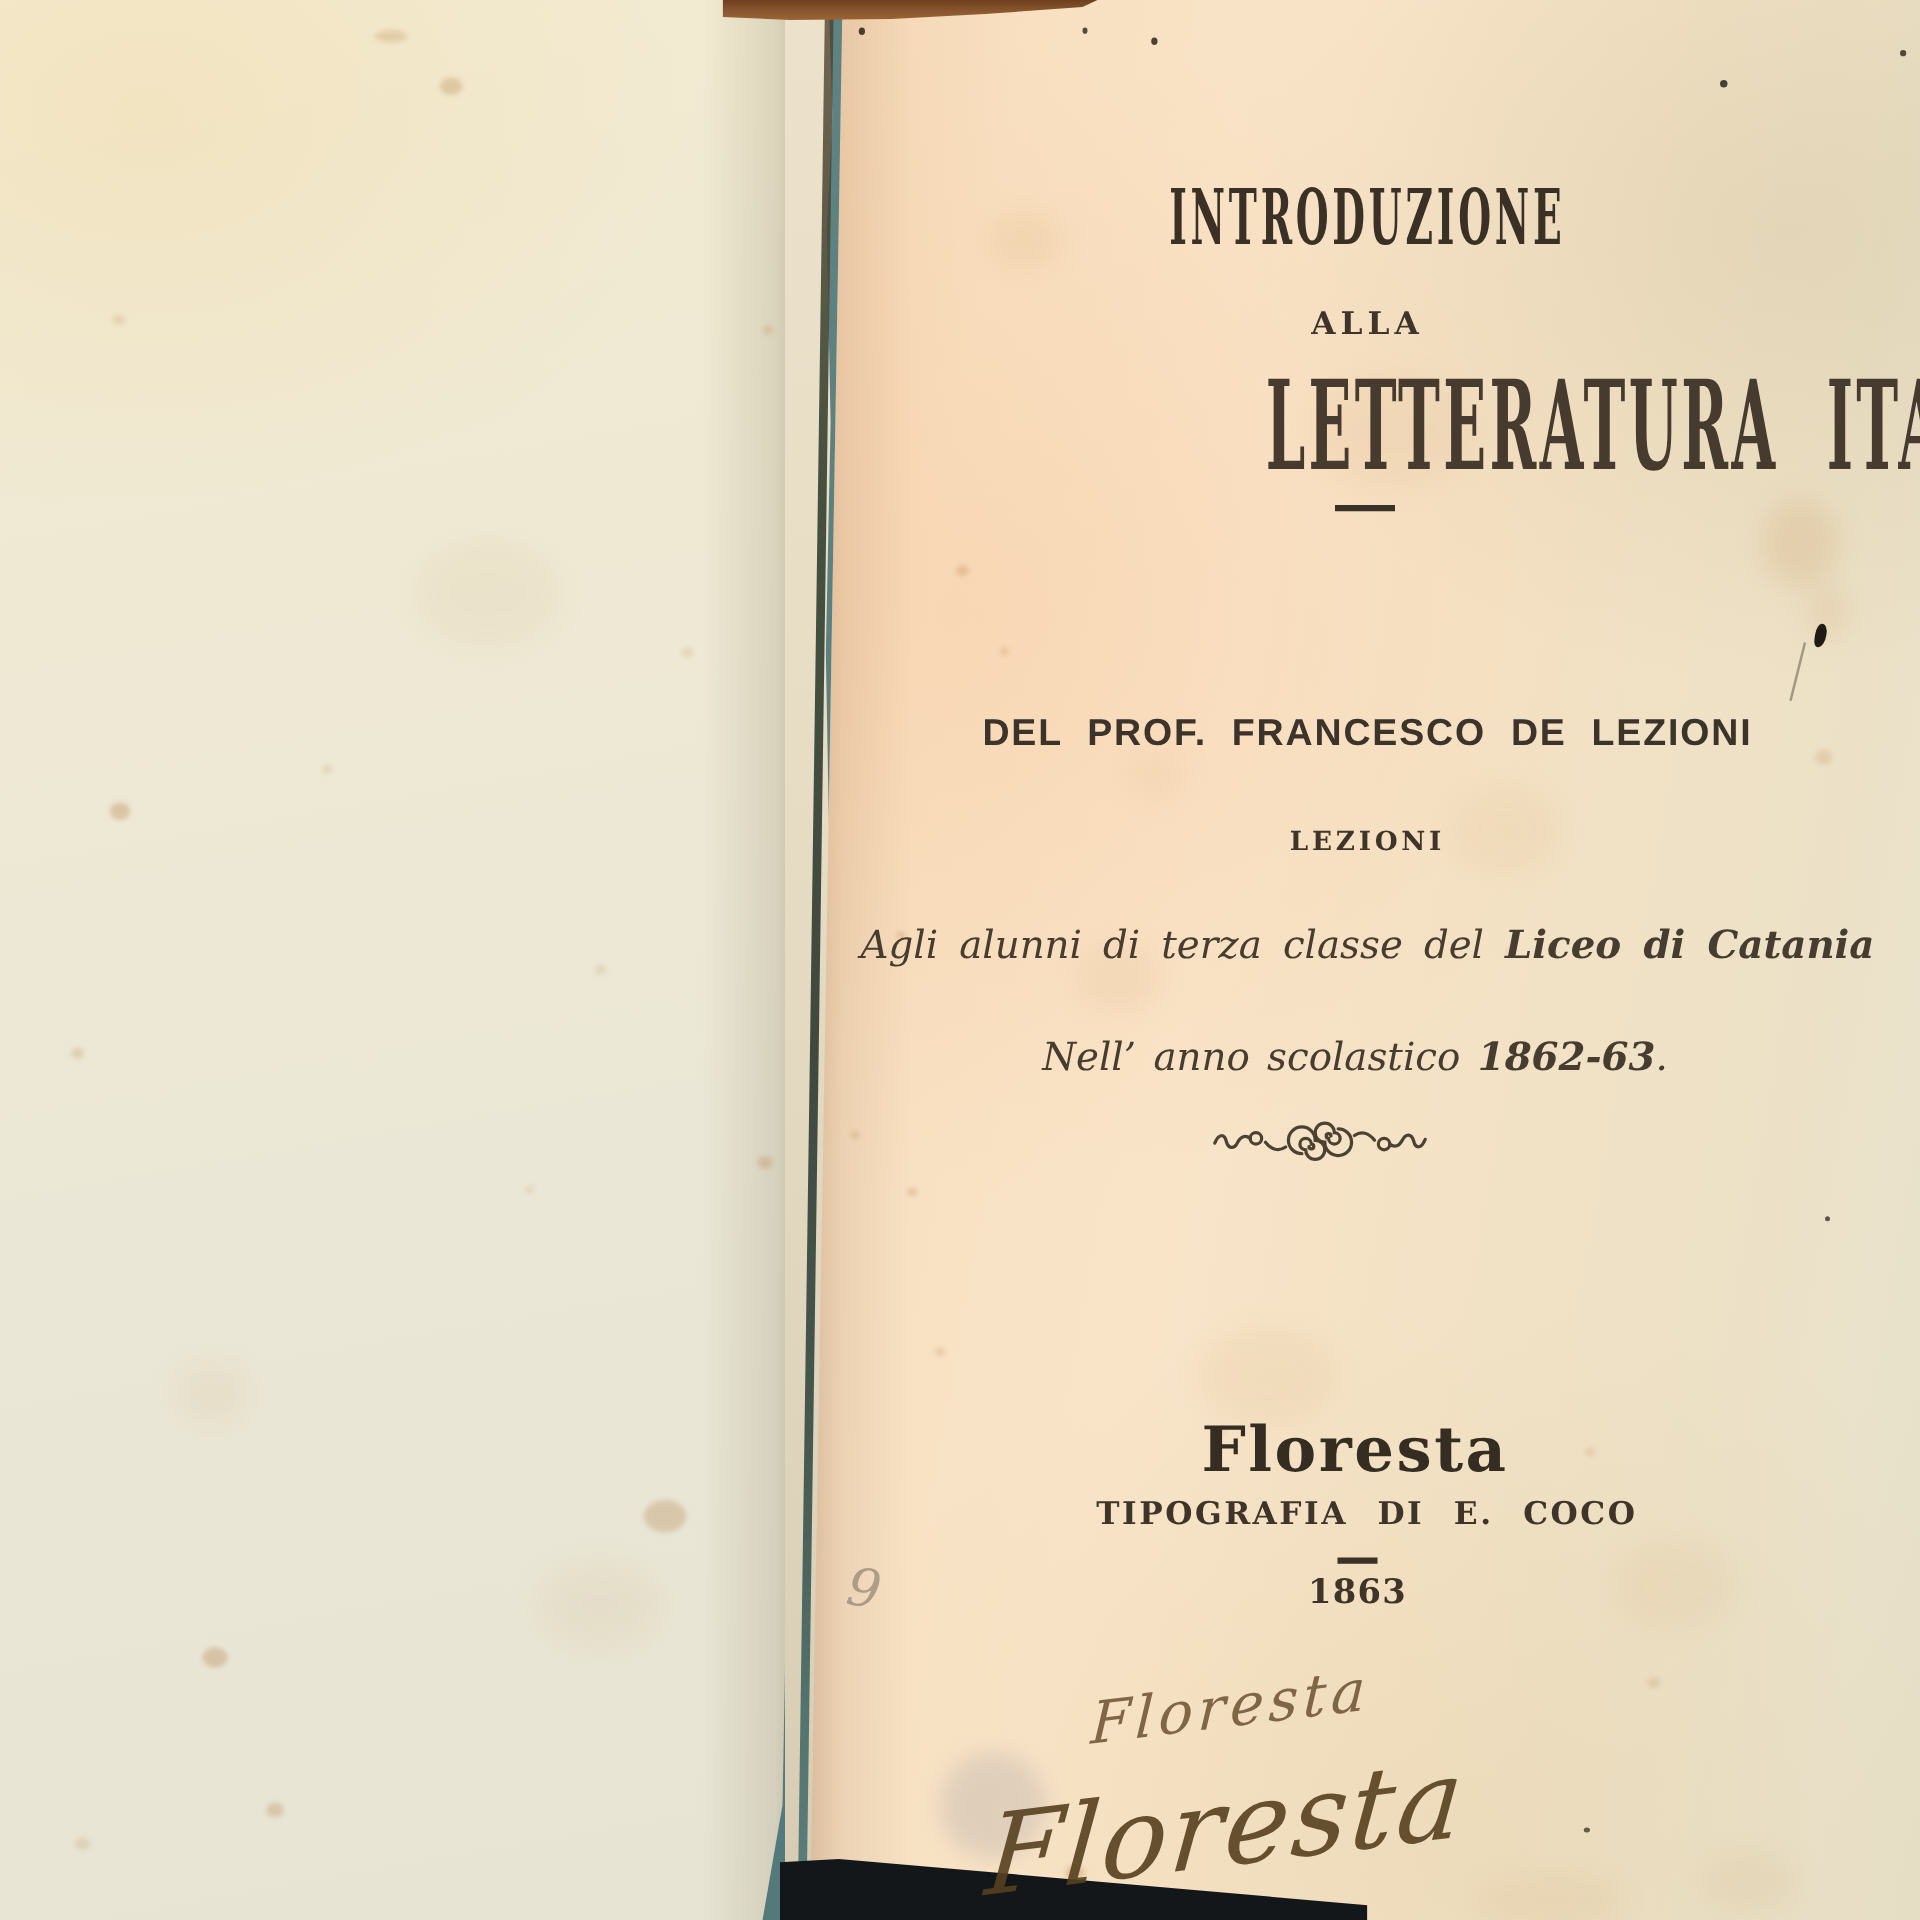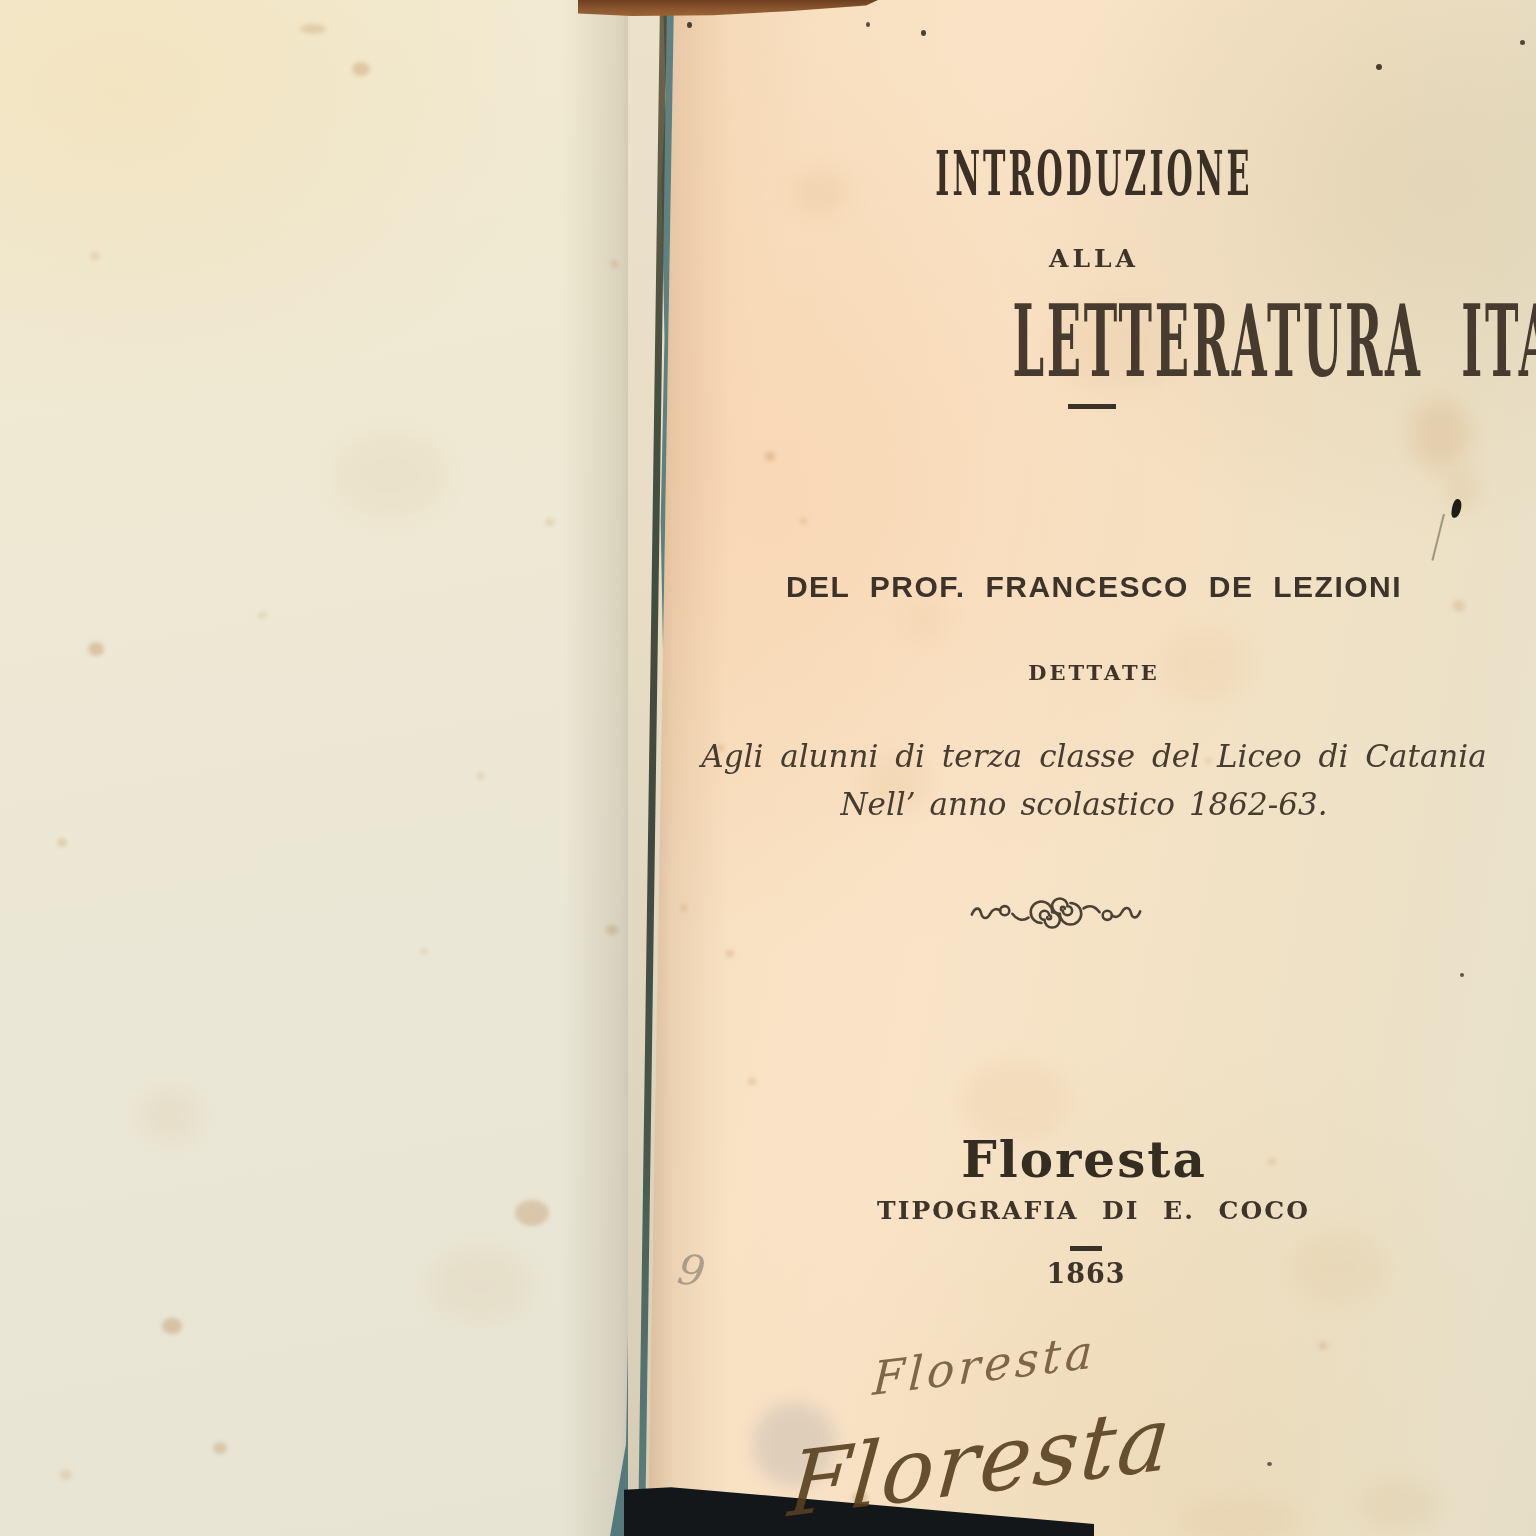--- a/index.html
+++ b/index.html
@@ -68,22 +68,22 @@
   .t-introduzione{top:140px;font:700 58px "DejaVu Serif",serif;letter-spacing:.10em;color:#3a3025;}
   .t-alla{top:244px;font:700 25px "DejaVu Serif",serif;letter-spacing:4px;}
   .t-main{top:288px;font:700 90px "DejaVu Serif",serif;letter-spacing:.06em;word-spacing:.45em;color:#463b2e;
           text-shadow:.5px .5px 0 rgba(246,226,196,.35);}
   .rule1{position:absolute;left:1068px;top:404px;width:48px;height:5px;background:#3a3127;}
   .t-lezioni{top:466px;font:700 30px "Liberation Sans",sans-serif;letter-spacing:8px;color:#6d5b44;
              -webkit-text-stroke:.8px #3f3424;text-shadow:-2px 2px 0 #473a28,-1px 1px 0 #473a28;}
   .t-author{top:570px;font:700 30px "Liberation Sans",sans-serif;letter-spacing:1.5px;word-spacing:10px;color:#3c332a;}
   .t-dettate{top:660px;font:700 21px "DejaVu Serif",serif;letter-spacing:3px;}
   .t-ded1{top:738px;font:italic 400 31px "DejaVu Serif",serif;word-spacing:7px;color:#463c30;}
-  .t-ded2{top:786px;font:italic 400 31px "DejaVu Serif",serif;word-spacing:4px;color:#463c30;margin-left:-10px;}
-  .t-ded1 .b,.t-ded2 .b{font-weight:400;}
+  .t-ded2{top:828px;font:italic 400 31px "DejaVu Serif",serif;word-spacing:4px;color:#463c30;margin-left:-10px;}
+  .t-ded1 .b,.t-ded2 .b{font-weight:700;}
   .ornament{position:absolute;left:968px;top:896px;width:176px;height:34px;color:#4c4234;}
   .t-city{top:1130px;font:700 50px "DejaVu Serif",serif;letter-spacing:2px;margin-left:-10px;color:#352c22;}
   .t-printer{top:1196px;font:700 25px "DejaVu Serif",serif;letter-spacing:2px;word-spacing:13px;margin-left:-8px;padding-left:15px;}
   .rule2{position:absolute;left:1070px;top:1246px;width:32px;height:5px;background:#3a3127;}
   .t-year{top:1258px;font:700 27px "DejaVu Serif",serif;letter-spacing:1px;margin-left:-8px;}
 
   
   .sig{position:absolute;color:#6a5132;white-space:nowrap;font-family:"DejaVu Serif",serif;font-style:italic;}
   .sig-small{left:872px;top:1338px;font-size:46px;letter-spacing:4px;
              transform:rotate(-7deg) skewX(-10deg);opacity:.85;}
@@ -156,21 +156,21 @@
     </div>
   <div class="bottom-edge"></div>
   <div class="ink-blot"></div>
   <div class="ink-tail"></div>
 
   <div class="line t-alla">ALLA</div>
   <div class="line t-introduzione"><span class="cond">INTRODUZIONE</span></div>
   <div class="line t-main"><span class="cond2">LETTERATURA ITALIANA</span></div>
   <div class="rule1"></div>
   <div class="line t-author">DEL PROF. FRANCESCO DE LEZIONI</div>
-  <div class="line t-dettate">DETTATE</div>
+  <div class="line t-dettate">LEZIONI</div>
 
   <div class="line t-ded1">
     <span>Agli alunni di terza classe del </span><span class="b">Liceo di Catania</span>
   </div>
   <div class="line t-ded2">
     <span>Nell’ anno scolastico </span><span class="b">1862-63</span><span>.</span>
   </div>
 
   <svg class="ornament" viewBox="0 0 230 42" fill="none" stroke="currentColor" stroke-width="3.4" stroke-linecap="round">
     <g id="orn">

